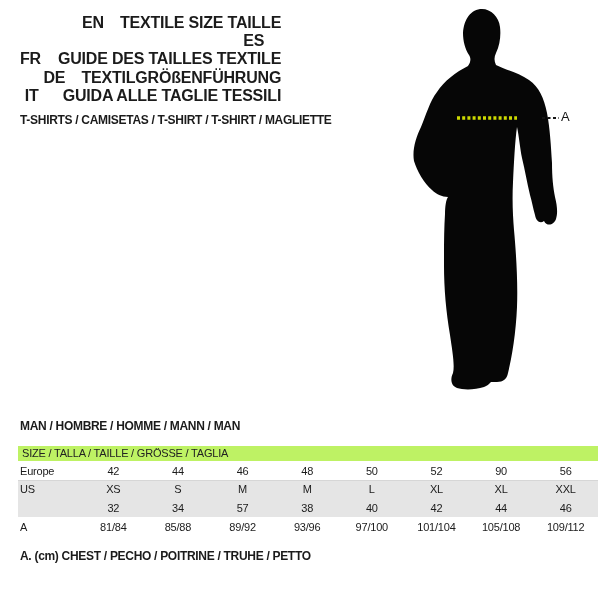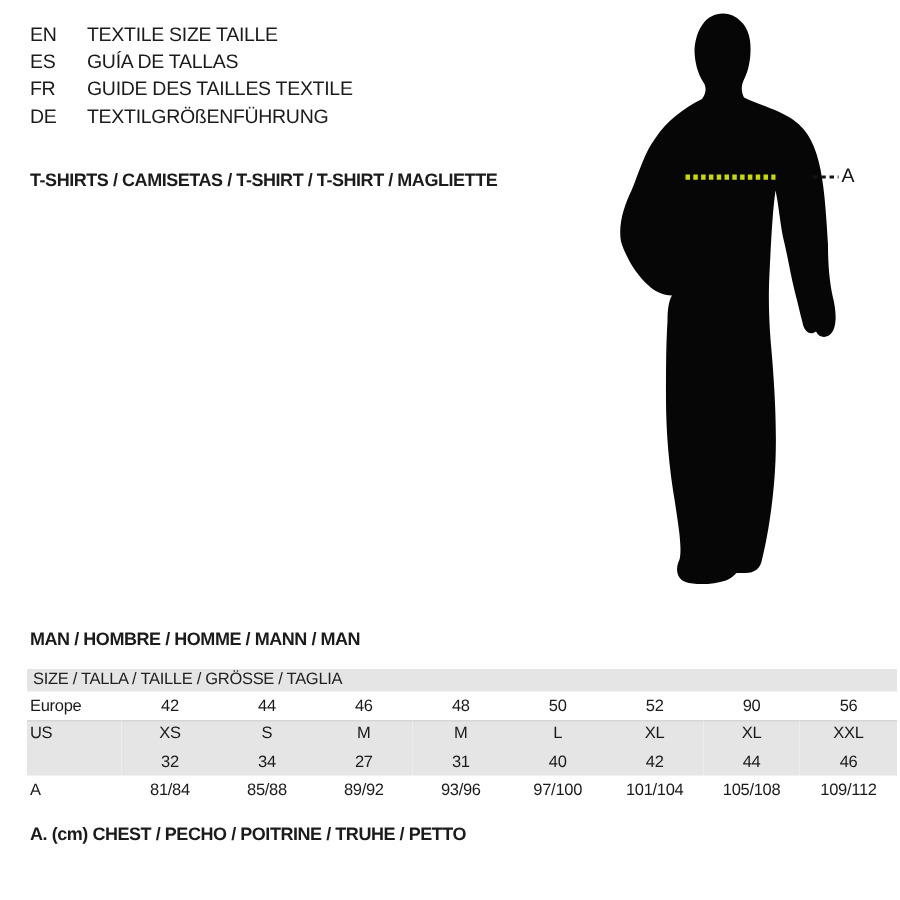--- a/index.html
+++ b/index.html
@@ -6,40 +6,40 @@
   body{
     width:600px;height:600px;
     background:#ffffff;
     position:relative;
     font-family:"Liberation Sans", sans-serif;
     color:#1b1b1b;
     overflow:hidden;
   }
   
   .lang-list{position:absolute;left:20px;top:14px;}
-  .lang-row{display:flex;line-height:18.2px;font-size:13px;font-weight:normal;letter-spacing:-0.2px;}
+  .lang-row{display:flex;line-height:18.2px;font-size:16px;font-weight:bold;letter-spacing:-0.2px;justify-content:flex-end;}
   .lang-code{width:38px;}
   
   .garment-heading{position:absolute;left:20px;top:110px;font-size:12px;font-weight:bold;letter-spacing:-0.3px;line-height:20px;}
   
   .figure-wrap{position:absolute;left:400px;top:0;width:200px;height:400px;}
   .measure-label{position:absolute;left:561px;top:109px;font-size:13px;letter-spacing:-0.2px;color:#141414;}
   
   .section-heading{position:absolute;left:20px;top:419px;font-size:12px;font-weight:bold;letter-spacing:-0.3px;}
   
   .size-table{
     position:absolute;left:18px;top:446px;width:580px;
     display:grid;
     grid-template-columns:63px repeat(8,1fr);
     grid-template-rows:15px 19px 18px 19px 19px;
     font-size:11px;letter-spacing:-0.2px;
   }
   .st-header{
     grid-column:1 / -1;
-    background:#e5e5e5;
+    background:#bef264;
     line-height:15px;
     padding-left:4px;
     color:#222222;
   }
   .st-cell{display:flex;align-items:center;justify-content:center;}
   .st-label{justify-content:flex-start;padding-left:2px;}
   .row-shaded{background:#e5e5e5;}
   .row-shaded-top{box-shadow:inset 0 1px 0 #d6d6d6;}
   
   .footnote{position:absolute;left:20px;top:549px;font-size:12px;font-weight:bold;letter-spacing:-0.3px;}
@@ -47,29 +47,32 @@
 </head>
 <body>
 
 <div class="lang-list">
   <div class="lang-row">
     <span class="lang-code">EN</span>
     <span class="lang-label">TEXTILE SIZE TAILLE</span>
   </div>
   <div class="lang-row">
     <span class="lang-code">ES</span>
-    <span class="lang-label">GUÍA DE TALLAS</span>
   </div>
   <div class="lang-row">
     <span class="lang-code">FR</span>
     <span class="lang-label">GUIDE DES TAILLES TEXTILE</span>
   </div>
   <div class="lang-row">
     <span class="lang-code">DE</span>
     <span class="lang-label">TEXTILGRÖßENFÜHRUNG</span>
+  </div>
+  <div class="lang-row">
+    <span class="lang-code">IT</span>
+    <span class="lang-label">GUIDA ALLE TAGLIE TESSILI</span>
   </div>
 </div>
 
 <div class="garment-heading">
   <div>T-SHIRTS / CAMISETAS / T-SHIRT / T-SHIRT / MAGLIETTE</div>
 </div>
 
 <div class="figure-wrap">
   <svg width="200" height="400" viewBox="0 0 200 400">
     <path fill="#060606" d="
@@ -135,22 +138,22 @@
   <div class="st-cell row-shaded row-shaded-top">M</div>
   <div class="st-cell row-shaded row-shaded-top">M</div>
   <div class="st-cell row-shaded row-shaded-top">L</div>
   <div class="st-cell row-shaded row-shaded-top">XL</div>
   <div class="st-cell row-shaded row-shaded-top">XL</div>
   <div class="st-cell row-shaded row-shaded-top">XXL</div>
 
   <div class="st-cell st-label row-shaded"></div>
   <div class="st-cell row-shaded">32</div>
   <div class="st-cell row-shaded">34</div>
-  <div class="st-cell row-shaded">27</div>
-  <div class="st-cell row-shaded">31</div>
+  <div class="st-cell row-shaded">57</div>
+  <div class="st-cell row-shaded">38</div>
   <div class="st-cell row-shaded">40</div>
   <div class="st-cell row-shaded">42</div>
   <div class="st-cell row-shaded">44</div>
   <div class="st-cell row-shaded">46</div>
 
   <div class="st-cell st-label">A</div>
   <div class="st-cell">81/84</div>
   <div class="st-cell">85/88</div>
   <div class="st-cell">89/92</div>
   <div class="st-cell">93/96</div>

